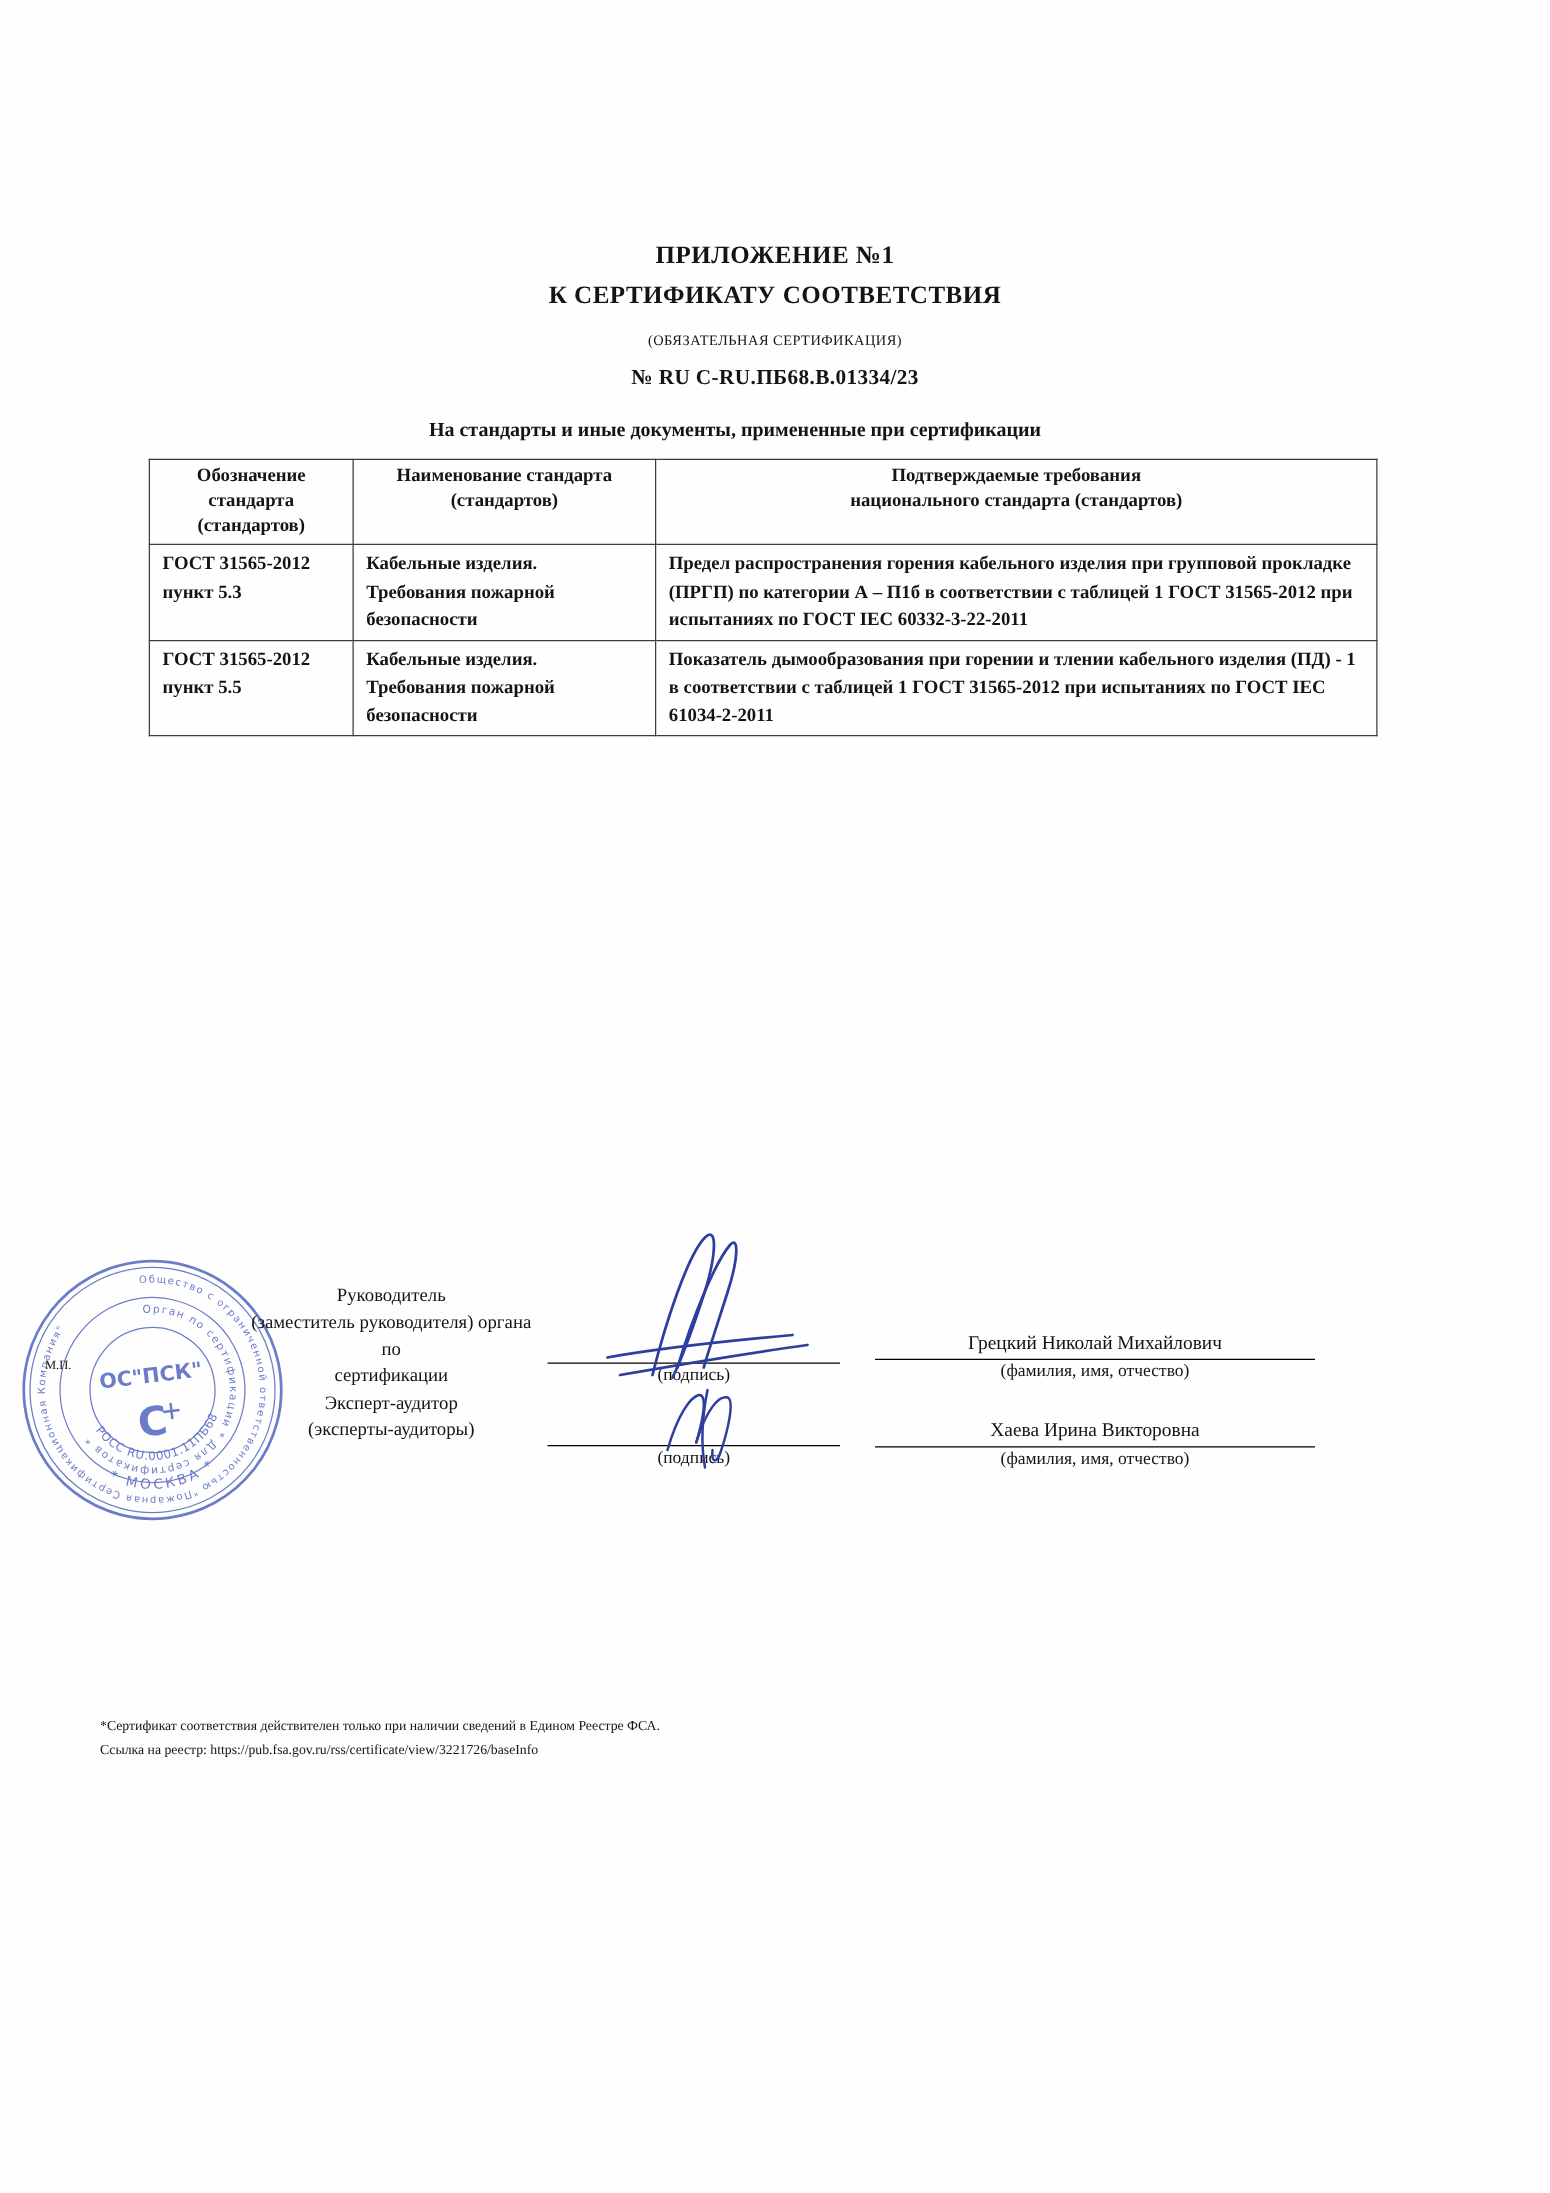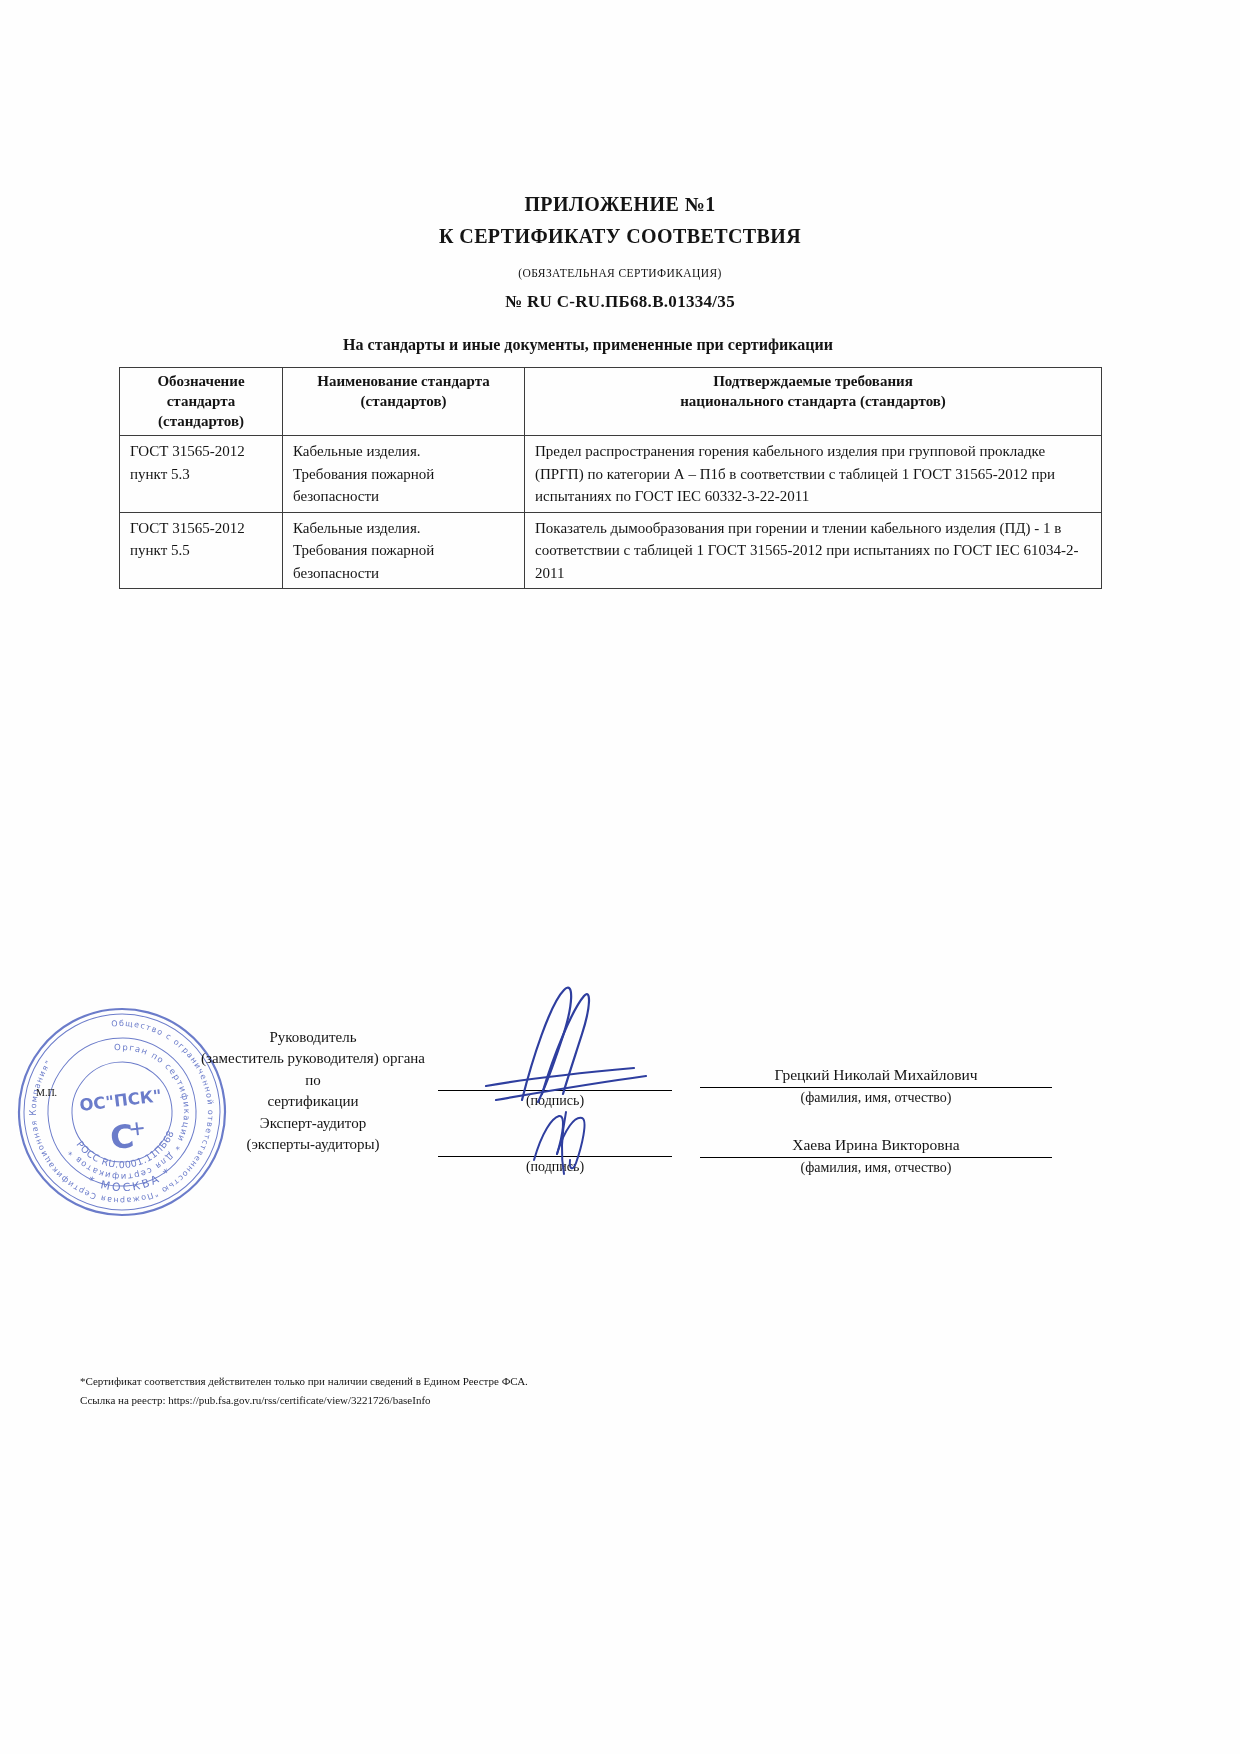--- a/index.html
+++ b/index.html
@@ -13,21 +13,21 @@
   .titles { position:absolute; top:188px; left:0; width:100%; text-align:center; }
   .title-main { font-size:20px; font-weight:bold; letter-spacing:.4px; line-height:1.6; white-space:pre-line; }
   .cert-type { font-size:11.5px; letter-spacing:.4px; margin-top:15px; }
   .cert-no   { font-size:17px; font-weight:bold; letter-spacing:.3px; margin-top:13px; }
   
   .content { position:absolute; left:75px; top:336px; width:982px;padding-left:44px; }
   .section-heading { text-align:center; font-size:16px; font-weight:bold; margin-bottom:13px; }
   table.std { width:100%; border-collapse:collapse; table-layout:fixed; font-size:15px; }
   .std th, .std td { border:1px solid #3c3c3c; vertical-align:top; }
   .std th { font-weight:bold; text-align:center; white-space:pre-line; line-height:1.32; padding:4px 6px; }
-  .std td { text-align:left; line-height:1.5; padding:4px 10px; }
+  .std td { text-align:left; line-height:1.5; padding:4px 10px;font-weight:bold; }
   .std td.pre { white-space:pre-line; }
   col.c1 { width:163px; } col.c2 { width:242px; } col.c3 { width:577px; }
   
   .abs { position:absolute; }
   .stamp-wrap { left:16px; top:1006px; width:212px; height:212px; transform:rotate(-7deg); opacity:.82; }
   .mp-mark { left:36px; top:1087px; font-size:10px; color:#111; z-index:3; }
   .role { width:240px; text-align:center; font-size:15px; line-height:1.42; white-space:pre-line; }
   .role-head { left:193px; top:1027px; }
   .role-expert { left:193px; top:1113px; }
   .sig-line { width:234px; border-top:1.5px solid #000; text-align:center; }
@@ -46,21 +46,21 @@
 </style>
 </head>
 <body>
 
 <div class="page">
 
   <div class="titles">
     <div class="title-main">ПРИЛОЖЕНИЕ №1
 К СЕРТИФИКАТУ СООТВЕТСТВИЯ</div>
     <div class="cert-type">(ОБЯЗАТЕЛЬНАЯ СЕРТИФИКАЦИЯ)</div>
-    <div class="cert-no">№ RU С-RU.ПБ68.В.01334/35</div>
+    <div class="cert-no">№ RU С-RU.ПБ68.В.01334/23</div>
   </div>
 
   <div class="content">
     <div class="section-heading">На стандарты и иные документы, примененные при сертификации</div>
     <table class="std">
       <colgroup>
           <col class="c1">
           <col class="c2">
           <col class="c3">
         </colgroup>

